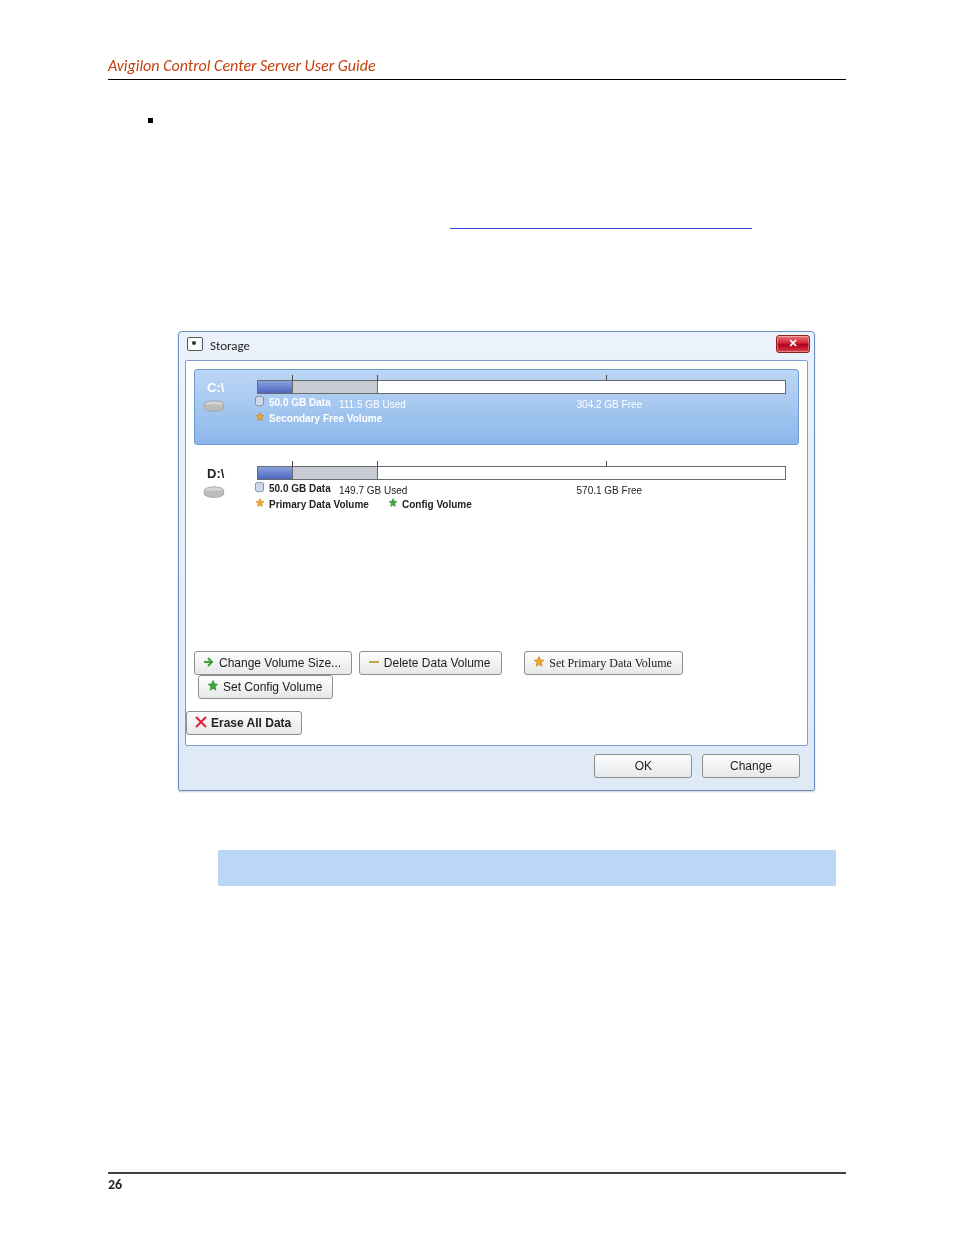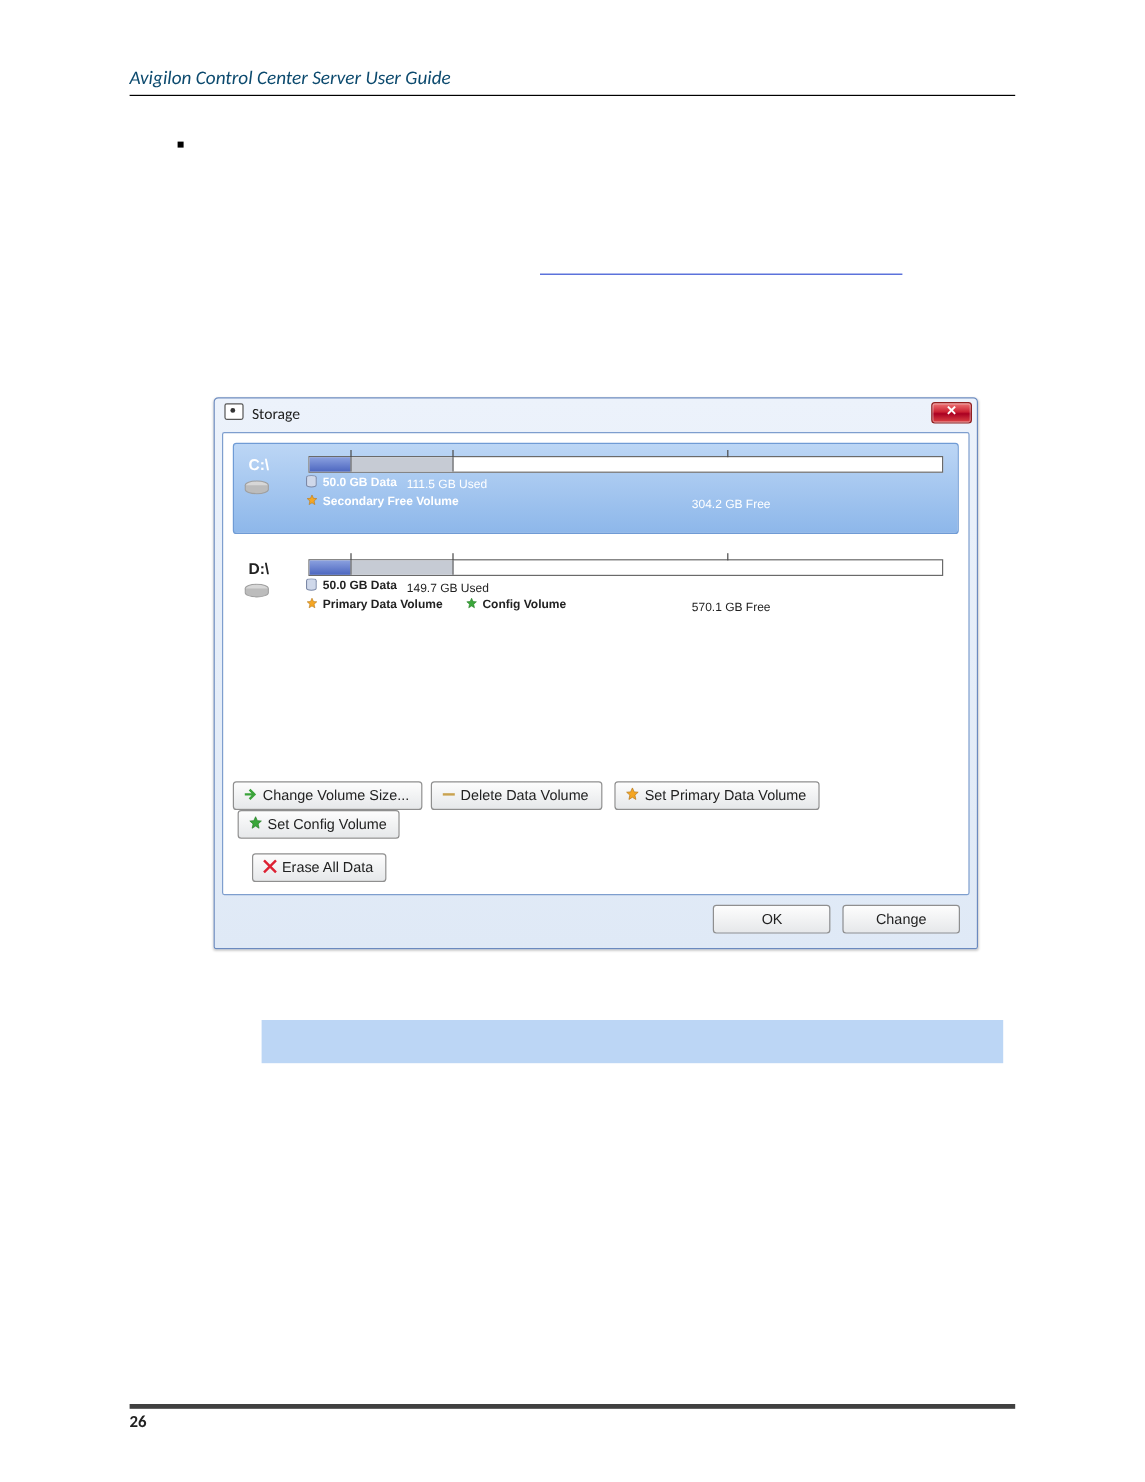--- a/index.html
+++ b/index.html
@@ -12,21 +12,21 @@
     width: 954px;
     height: 1235px;
     background: #ffffff;
     position: relative;
     box-sizing: border-box;
     padding: 56px 108px 56px 108px;
   }
   .header-line {
     font-style: italic;
     font-size: 16px;
-    color: #0c4a6e;
+    color: #c2410c;
     border-bottom: 1px solid #000;
     padding-bottom: 4px;
     margin-bottom: 48px;
   }
   .square-bullet {
     position: absolute;
     left: 148px;
     top: 118px;
     width: 5px;
     height: 5px;
@@ -174,21 +174,21 @@
     font-size: 10px;
     line-height: 13px;
   }
   .lbl-data, .lbl-volume, .lbl-used, .lbl-free, .lbl-primary, .lbl-config {
     position: absolute;
     white-space: nowrap;
   }
   .lbl-data { left: 12px; top: 2px; font-weight: bold; }
   .lbl-volume { left: 12px; top: 18px; font-weight: bold; }
   .lbl-used { top: 4px; }
-  .lbl-free { top: 20px; }
+  .lbl-free { top: 4px; }
   .icon-db {
     position: absolute;
     left: -2px; top: 2px;
     width: 9px; height: 11px;
   }
   .icon-star {
     position: absolute;
     left: -2px; top: 18px;
     width: 10px; height: 10px;
   }
@@ -196,23 +196,24 @@
   .unsel .drive-letter, .unsel .labels { color: #222; }
 
   .btn-row {
     position: absolute;
     left: 8px; right: 8px;
     bottom: 46px;
     font-size: 12px;
   }
   .btn-row2 {
     position: absolute;
-    left: 24px;
+    left: 0;
     bottom: 10px;
     font-size: 12px;
+    font-weight: bold;
   }
   .win-btn {
     display: inline-block;
     border: 1px solid #8f8f8f;
     background: linear-gradient(#fdfdfd, #e6e8ea);
     border-radius: 3px;
     padding: 3px 10px 3px 8px;
     font-size: 12px;
     color: #222;
     font-family: "Segoe UI", Tahoma, sans-serif;
@@ -235,21 +236,21 @@
     background: #bcd6f5;
     border-radius: 0;
   }
   .page-number {
     position: absolute;
     left: 108px;
     bottom: 42px;
     font-size: 14px;
     font-weight: bold;
     color: #222;
-    border-top: 4px solid #404040;
+    border-top: 2px solid #404040;
     width: 738px;
     padding-top: 2px;
   }
 </style>
 </head>
 <body>
 
 <div class="page">
 
   <div class="header-line">
@@ -341,21 +342,21 @@
                 </svg>
             </span><span>Change Volume Size...</span>
           </span>
           <span class="win-btn" style="margin-left:4px;text-align:right;">
             <span class="bicon">
               <svg viewBox="0 0 12 12">
                   <rect x="1" y="5" width="10" height="2" fill="#c9a24f"></rect>
                 </svg>
             </span><span>Delete Data Volume</span>
           </span>
-          <span class="win-btn" style="margin-left:8px;">
+          <span class="win-btn" style="margin-left:20px;font-family:Liberation Serif, serif;">
             <span class="bicon">
               <svg viewBox="0 0 20 20">
                   <path d="M10 1l2.5 5.5L18 7l-4.5 4 1.3 6L10 14l-4.8 3 1.3-6L2 7l5.5-.5z" fill="#f5a623" stroke="#b8791a"></path>
                 </svg>
             </span><span>Set Primary Data Volume</span>
           </span>
           <span class="win-btn" style="margin-left:4px;text-align:right;">
             <span class="bicon">
               <svg viewBox="0 0 20 20">
                   <path d="M10 1l2.5 5.5L18 7l-4.5 4 1.3 6L10 14l-4.8 3 1.3-6L2 7l5.5-.5z" fill="#3aa73a" stroke="#2a7f2a"></path>

